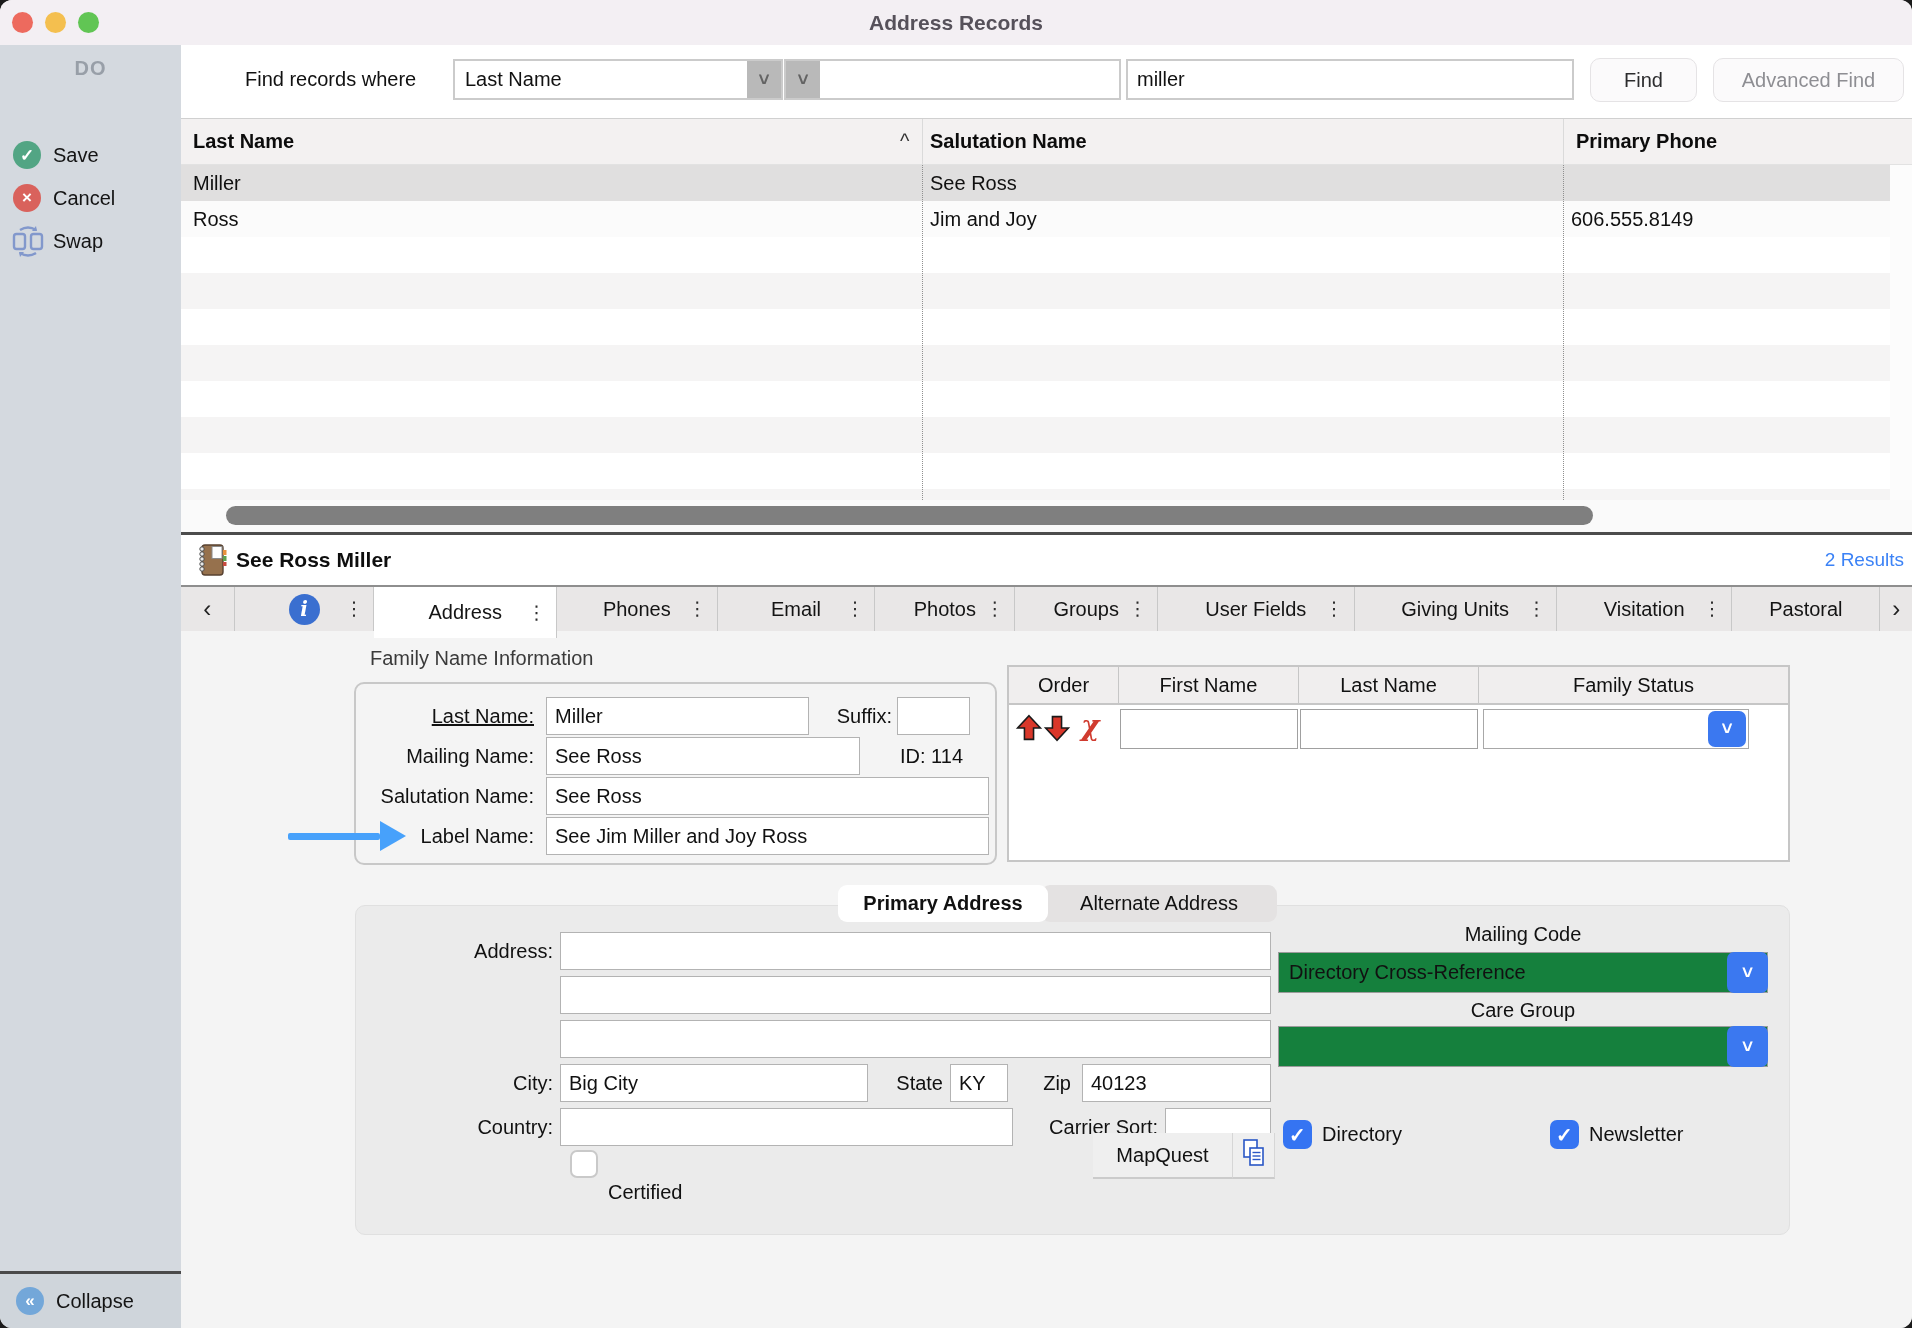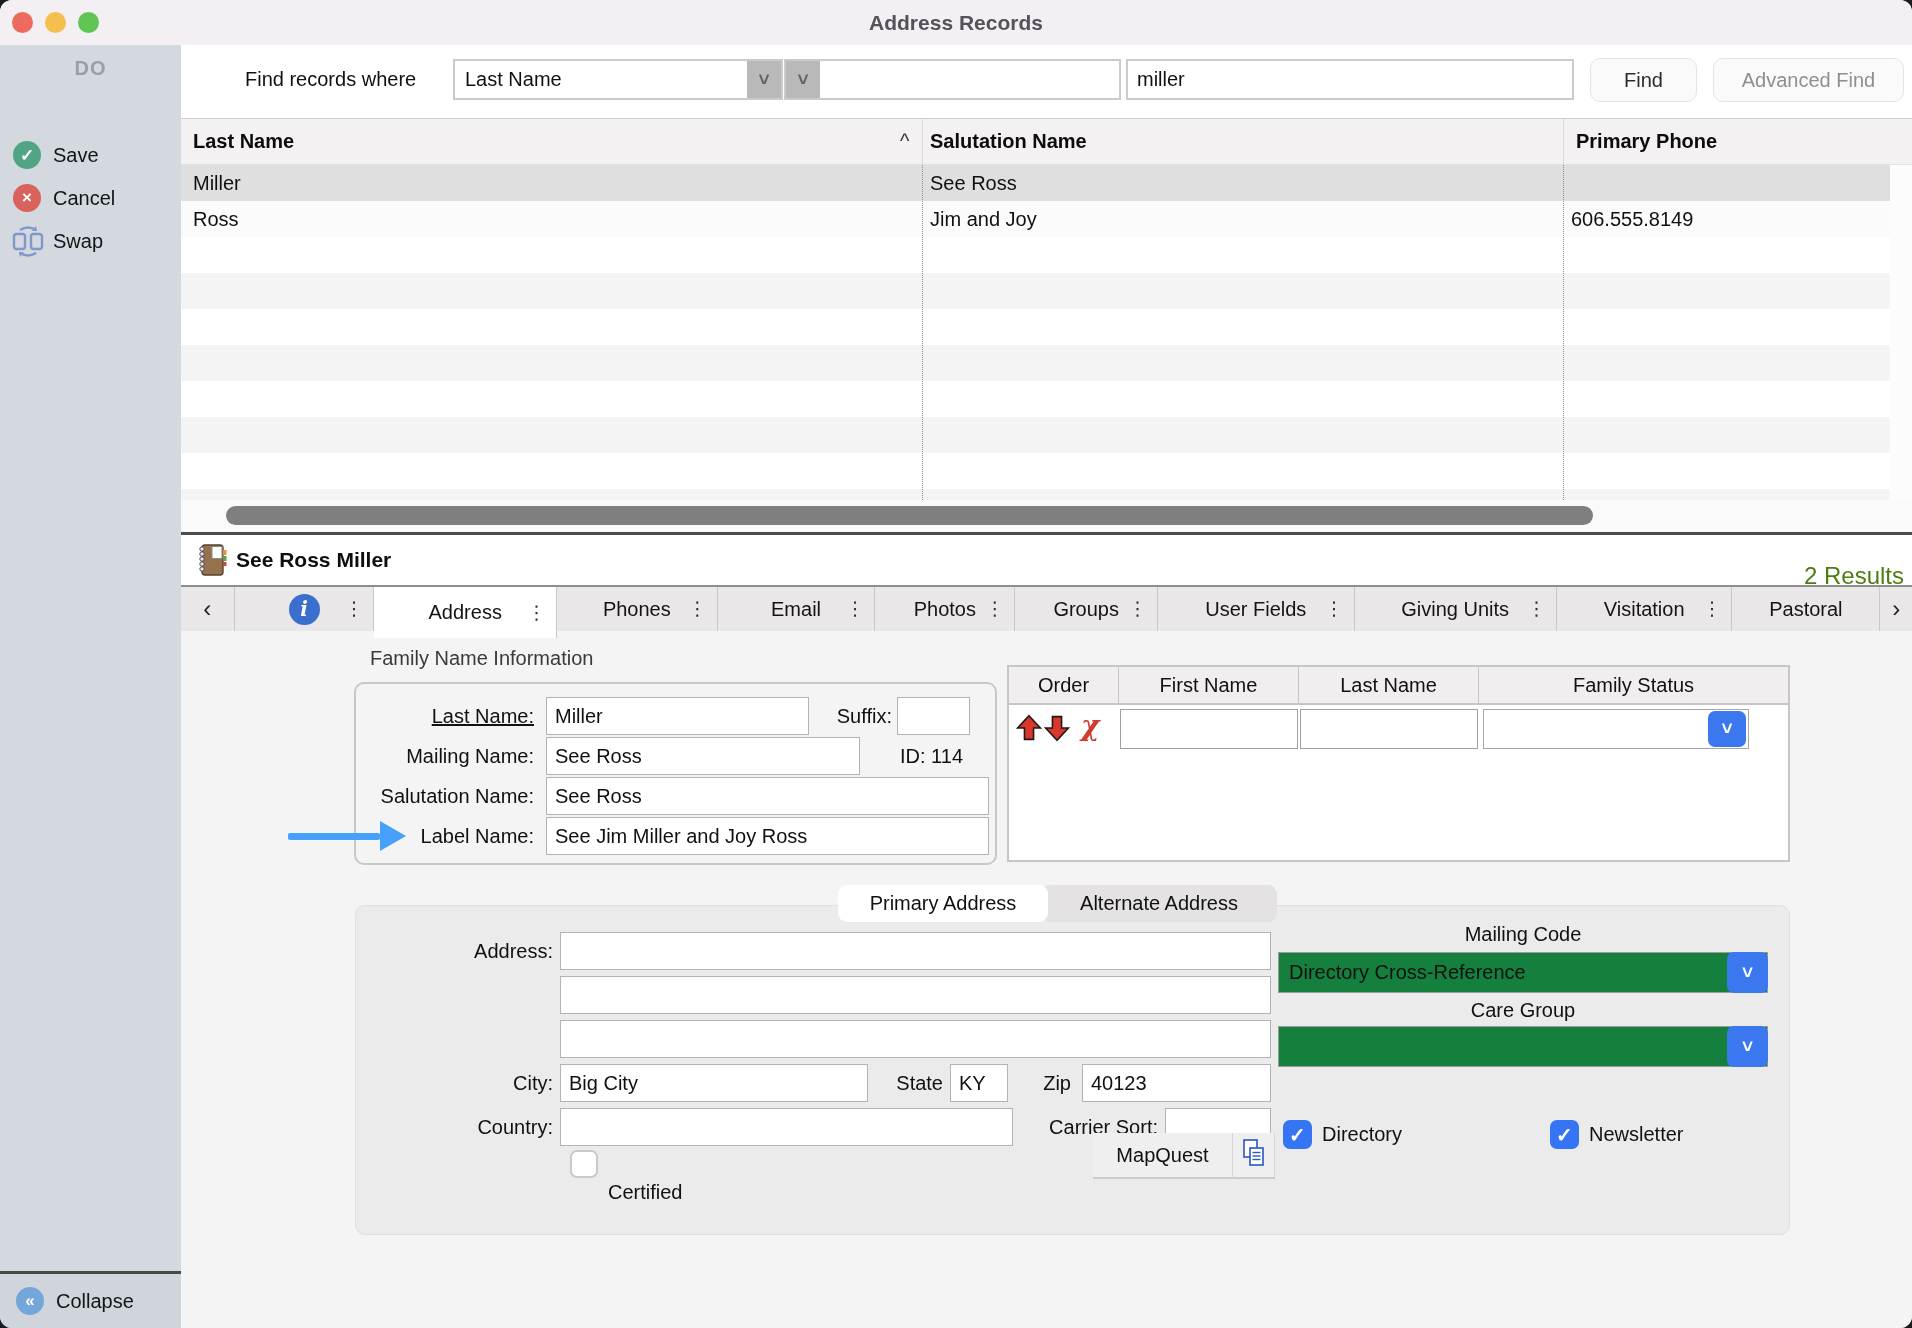--- a/index.html
+++ b/index.html
@@ -44,21 +44,21 @@
   .dot-sep { top:0; width:1px; height:335px; border-left:1px dotted #8f8f8f; }
 
   
   .hscroll { left:181px; top:500px; width:1731px; height:32px; background:#fafafa; }
   .hthumb { left:45px; top:6px; width:1367px; height:19px; background:#7f7f7f; border-radius:10px; }
   .big-divider { left:181px; top:532px; width:1731px; height:3px; background:#4c4c4c; }
 
   
   .rec-header { left:181px; top:535px; width:1731px; height:50px; background:#fff; }
   .rec-title { left:55px; top:0; line-height:50px; font-size:21px; font-weight:600; color:#0e0e0e; }
-  .rec-count { right:8px; top:16px; line-height:50px; font-size:24px; color:#4d7c0f; }
+  .rec-count { right:8px; top:0; line-height:50px; font-size:19px; color:#3b82f6; }
 
   
   .tabbar { left:181px; top:585px; width:1731px; height:46px; background:#e9e7e7; border-top:2px solid #8e8e8e; display:flex; align-items:flex-start; overflow:visible; }
   .tab { position:relative; height:44px; border-right:1px solid #c8c8c8; display:flex; align-items:center; justify-content:center; font-size:20px; color:#141414; }
   .tab .dots { position:absolute; right:10px; top:0; line-height:44px; font-size:19px; color:#2c2c2c; }
   .tab.active { background:#fff; height:51px; z-index:3; }
   .info-i { width:31px; height:31px; border-radius:50%; background:#3a6fd0; color:#fff; display:flex; align-items:center; justify-content:center; font-size:20px; font-weight:bold; font-family:"DejaVu Serif",serif; font-style:italic; }
   .navtab { font-size:24px; color:#222; }
 
   
@@ -313,21 +313,21 @@
         <div class="abs bluebtn" style="right:2px;top:1px;width:38px;height:36px;">
             <span>˅</span>
           </div>
       </div>
     </div>
 
     <div class="abs panel"></div>
     <div class="abs ptab off" style="left:860px;width:236px;">
         <span>Alternate Address</span>
       </div>
-    <div class="abs ptab on" style="left:657px;width:210px;">
+    <div class="abs ptab on" style="left:657px;width:210px;font-weight:bold;">
         <span>Primary Address</span>
       </div>
 
     <div class="abs lbl rt" style="left:240px;top:301px;width:132px;line-height:38px;">Address:</div>
     <input class="abs finput" style="left: 379px; top: 301px; width: 711px;" value="">
     <input class="abs finput" style="left: 379px; top: 345px; width: 711px;" value="">
     <input class="abs finput" style="left: 379px; top: 389px; width: 711px;" value="">
 
     <div class="abs lbl rt" style="left:240px;top:433px;width:132px;line-height:38px;">City:</div>
     <input class="abs finput" style="left: 379px; top: 433px; width: 308px;" value="Big City">

